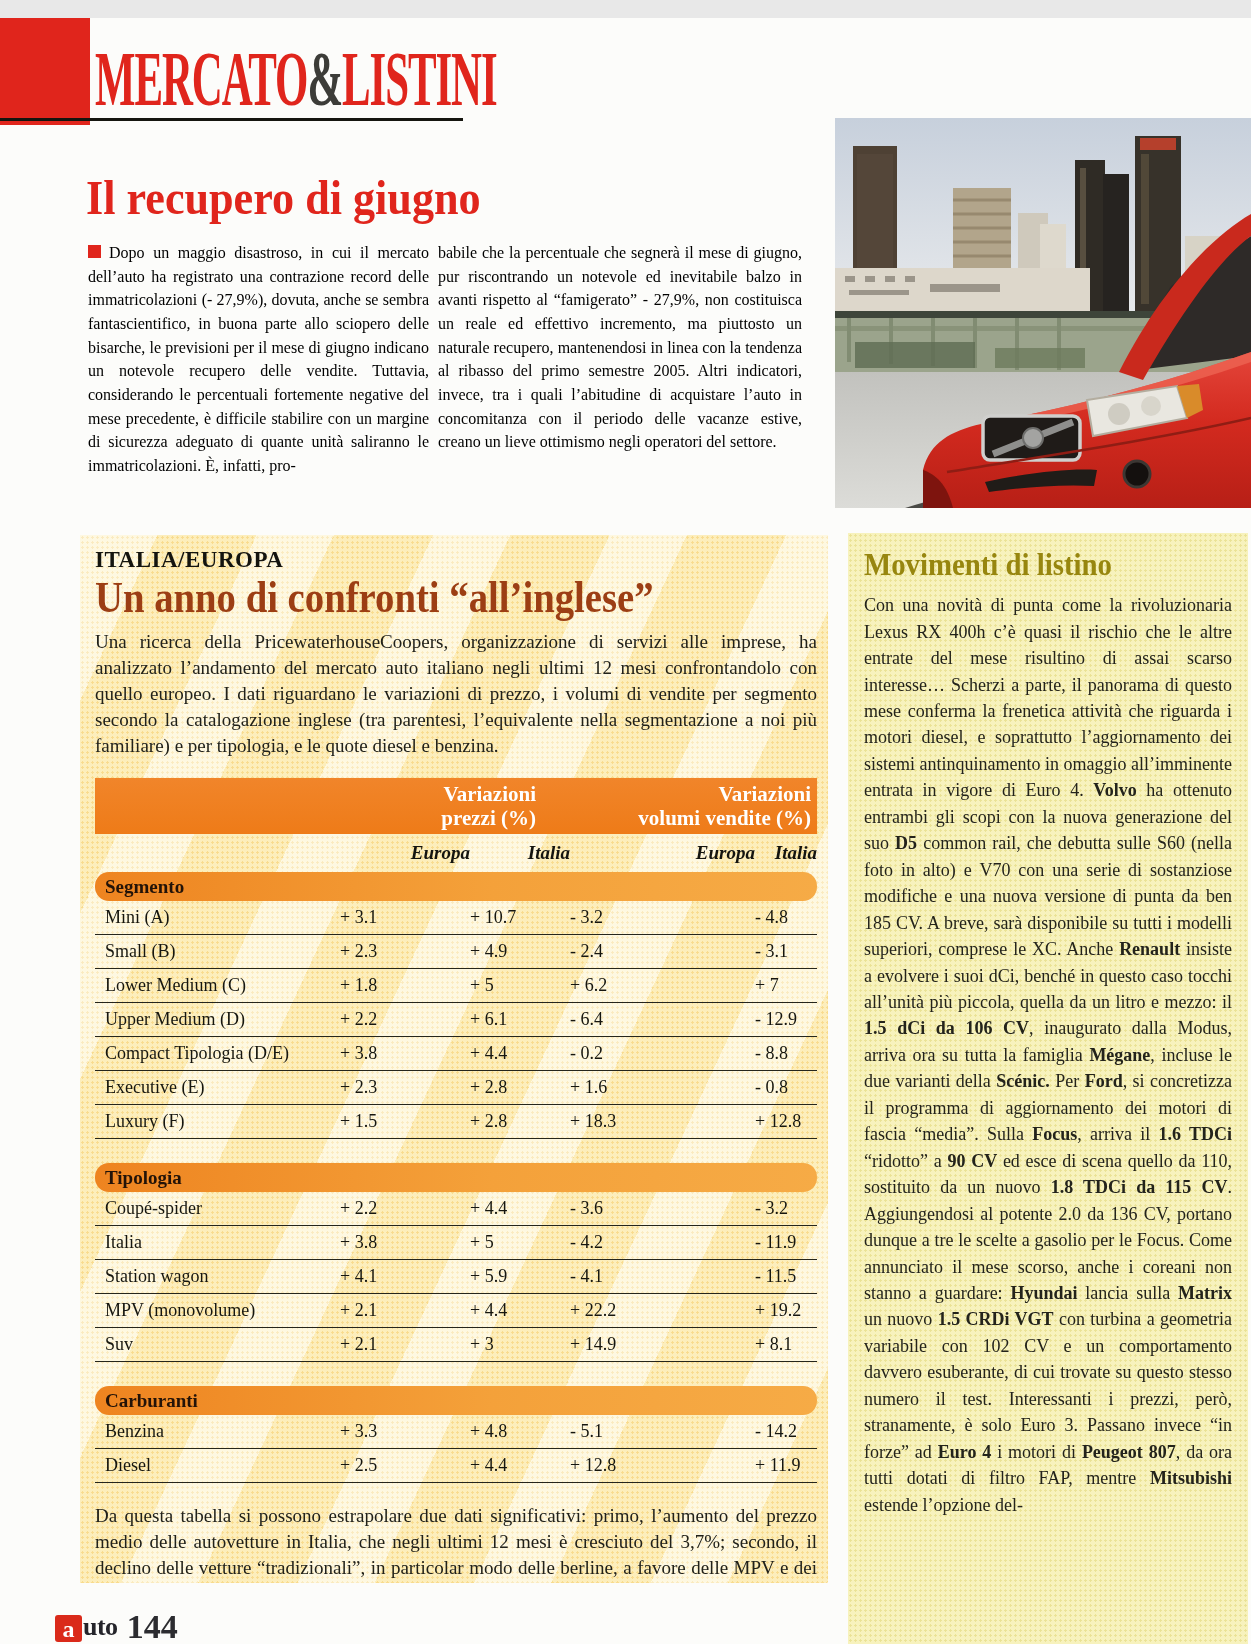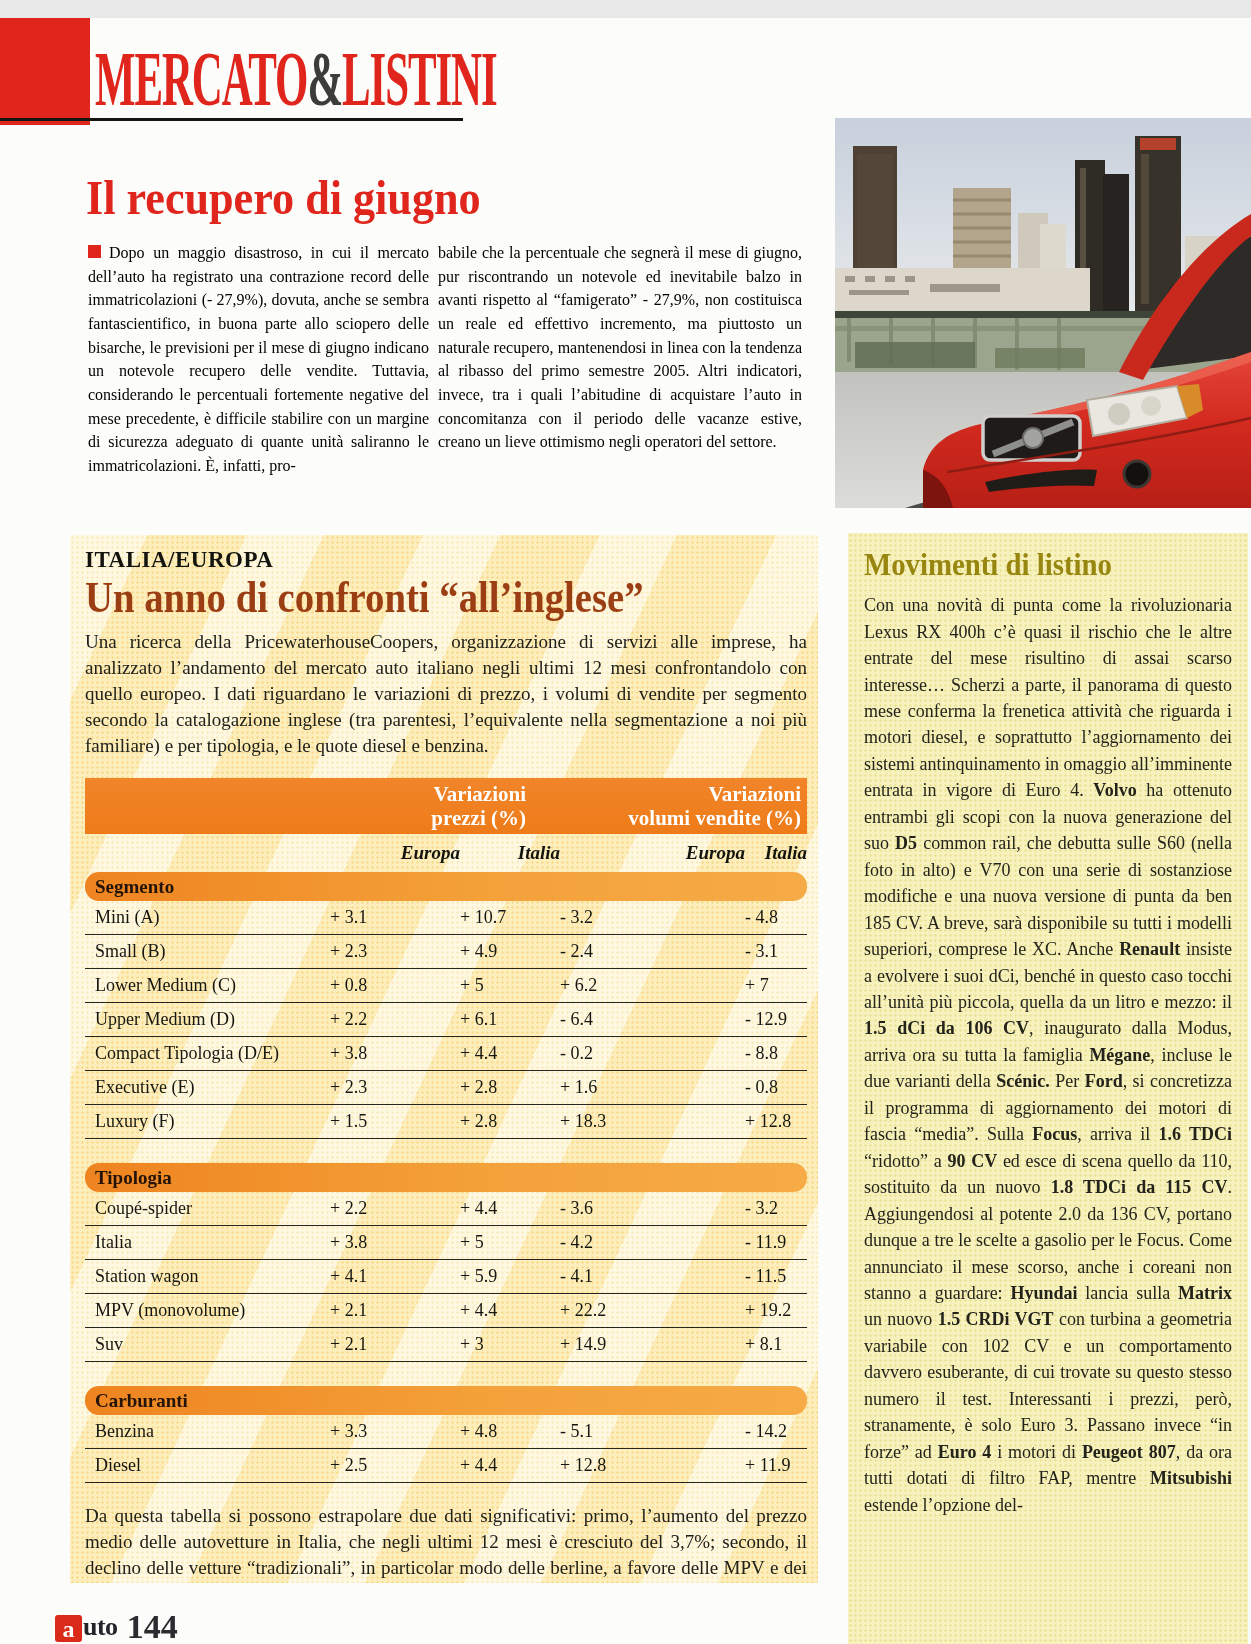--- a/index.html
+++ b/index.html
@@ -18,21 +18,21 @@
              transform:scaleX(.92);transform-origin:left top;white-space:nowrap;}
   .bodycol{position:absolute;top:223px;height:286px;font-size:16px;line-height:1.48;text-align:justify;
            overflow:hidden;color:#000000;}
   .col1{left:88px;width:341px;} .col2{left:438px;width:364px;}
   .bullet{display:inline-block;width:13px;height:13px;background:#e0251c;margin-right:8px;}
 
   
   .photo{position:absolute;left:835px;top:100px;width:416px;height:390px;overflow:hidden;}
 
   
-  .box{position:absolute;left:70px;top:517px;width:748px;height:1048px;box-sizing:border-box;
+  .box{position:absolute;left:80px;top:517px;width:748px;height:1048px;box-sizing:border-box;
        padding:12px 0 0 15px;overflow:hidden;
        background-color:#fdf4cd;
        background-image:repeating-linear-gradient(115deg,rgba(255,255,255,.40) 0 70px,rgba(250,210,110,.18) 70px 160px),
                         radial-gradient(rgba(240,185,60,.38) 1px,rgba(255,255,255,0) 1.4px);
        background-size:auto,5px 5px;}
   .kicker{font-size:23px;font-weight:800;letter-spacing:.5px;color:#14140f;}
   .box-title{font-size:44px;font-weight:800;color:#9c3e14;transform:scaleX(.88);transform-origin:left top;
              white-space:nowrap;margin-top:2px;line-height:1.05;}
   .box-intro{width:722px;font-size:19px;line-height:1.36;text-align:justify;margin-top:8px;color:#21211a;}
   .box-outro{width:722px;font-size:19px;line-height:1.36;text-align:justify;margin-top:20px;color:#21211a;}
@@ -207,21 +207,21 @@
         </div>
       <div class="grid trow">
           <div class="tl">Small (B)</div>
           <div class="tv">+ 2.3</div>
           <div class="tv">+ 4.9</div>
           <div class="tv">- 2.4</div>
           <div class="tv">- 3.1</div>
         </div>
       <div class="grid trow">
           <div class="tl">Lower Medium (C)</div>
-          <div class="tv">+ 0.8</div>
+          <div class="tv">+ 1.8</div>
           <div class="tv">+ 5</div>
           <div class="tv">+ 6.2</div>
           <div class="tv">+ 7</div>
         </div>
       <div class="grid trow">
           <div class="tl">Upper Medium (D)</div>
           <div class="tv">+ 2.2</div>
           <div class="tv">+ 6.1</div>
           <div class="tv">- 6.4</div>
           <div class="tv">- 12.9</div>

